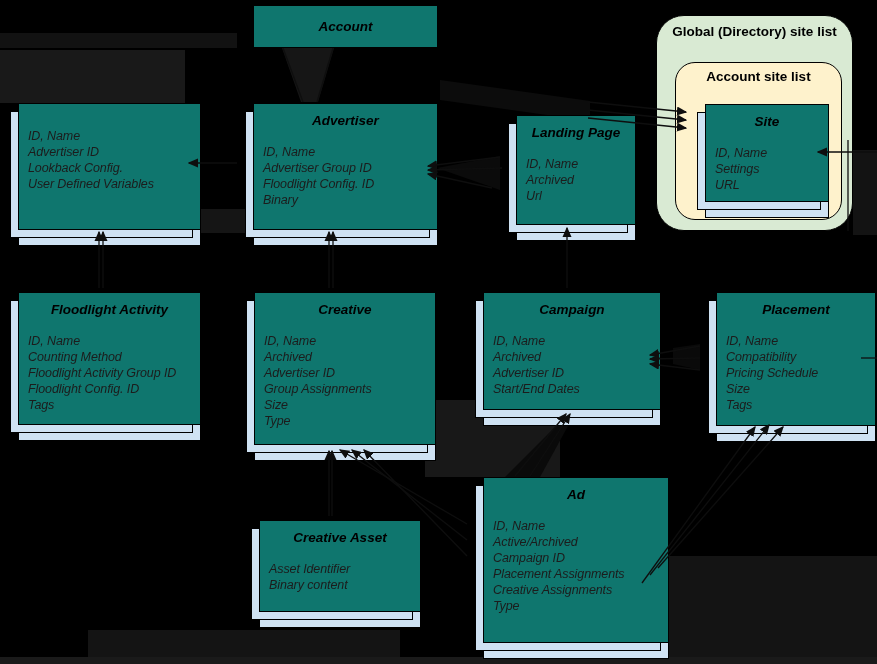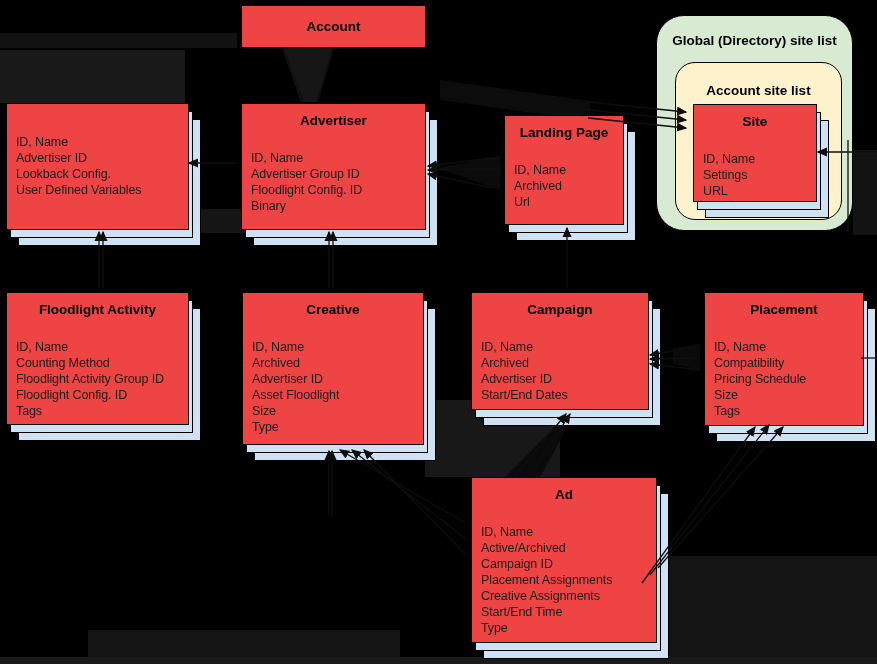--- a/index.html
+++ b/index.html
@@ -4,31 +4,31 @@
 <style>
   html,body{margin:0;padding:0;background:#000;}
   .canvas{
     position:relative;width:877px;height:664px;background:#000;
     overflow:hidden;font-family:"Liberation Sans",sans-serif;
   }
   svg.layer{position:absolute;left:0;top:0;pointer-events:none;}
   #patch-layer{z-index:0;}
   #connector-layer{z-index:10;}
   .group{position:absolute;border:1.5px solid #000;box-sizing:border-box;}
-  .group-label{font-weight:bold;font-size:13.5px;color:#000;text-align:center;padding-top:17px;}
+  .group-label{font-weight:bold;font-size:13.5px;color:#000;text-align:center;padding-top:8px;}
   .entity{position:absolute;}
   .pg{position:absolute;left:0;top:0;width:100%;height:100%;
       background:#cfe2f3;border:1.3px solid #000;box-sizing:border-box;}
   .pg2{transform:translate(8px,8px);z-index:1;}
   .pg3{transform:translate(16px,16px);z-index:0;}
-  .card{position:absolute;left:4px;top:0;width:100%;height:100%;z-index:2;
-        background:#ef4444;border:1.3px solid #000;box-sizing:border-box;
-        padding:9px 9px 0 9px;}
+  .card{position:absolute;left:16px;top:0;width:100%;height:100%;z-index:2;
+        background:#0f766e;border:1.3px solid #000;box-sizing:border-box;
+        padding:9px 9px 0 9px;font-style:italic;}
   .etitle{font-weight:bold;font-size:13.5px;color:#000;text-align:center;line-height:16px;}
-  .fields{margin-top:21px;font-size:12.5px;line-height:16px;color:#1c1c1c;white-space:nowrap;letter-spacing:-0.1px;}
+  .fields{margin-top:15px;font-size:12.5px;line-height:16px;color:#1c1c1c;white-space:nowrap;letter-spacing:-0.1px;}
   .center-title .card{display:flex;align-items:center;justify-content:center;padding:0;}
 </style>
 </head>
 <body>
 
 <div class="canvas">
 
   <svg id="patch-layer" class="layer" width="877" height="664">
     <rect x="0" y="33" width="237" height="15" fill="#121212"></rect>
     <rect x="0" y="50" width="185" height="53" fill="#191919"></rect>
@@ -42,21 +42,21 @@
     <polygon points="673,348 700,344 700,370 673,364" fill="#0a0a0a"></polygon>
     <rect x="640" y="556" width="237" height="101" fill="#141414"></rect>
     <rect x="88" y="630" width="312" height="27" fill="#141414"></rect>
     <rect x="0" y="657" width="877" height="7" fill="#1a1a1a"></rect>
   </svg>
 
   <div class="group" style="left:656px;top:15px;width:197px;height:216px;background:#d9ead3;border-radius:28px;z-index:1;">
     <div class="group-label">Global (Directory) site list</div>
   </div>
   <div class="group" style="left:675px;top:62px;width:167px;height:158px;background:#fef2cc;border-radius:20px;z-index:1;">
-    <div class="group-label" style="padding-top:20px;">Account site list</div>
+    <div class="group-label" style="padding-top:6px;">Account site list</div>
   </div>
 
   <div class="entity center-title" style="left:237px;top:5px;width:185px;height:43px;z-index:2;">
     <div class="card">
       <div class="etitle">Account</div>
     </div>
   </div>
 
   <div class="entity" style="left:2px;top:103px;width:183px;height:127px;z-index:2;">
     <div class="pg pg3"></div>
@@ -128,21 +128,21 @@
 
   <div class="entity" style="left:238px;top:292px;width:182px;height:153px;z-index:2;">
     <div class="pg pg3"></div>
     <div class="pg pg2"></div>
     <div class="card">
       <div class="etitle">Creative</div>
       <div class="fields">
         <div>ID, Name</div>
         <div>Archived</div>
         <div>Advertiser ID</div>
-        <div>Asset Floodlight</div>
+        <div>Group Assignments</div>
         <div>Size</div>
         <div>Type</div>
       </div>
     </div>
   </div>
 
   <div class="entity" style="left:467px;top:292px;width:178px;height:118px;z-index:2;">
     <div class="pg pg3"></div>
     <div class="pg pg2"></div>
     <div class="card">
@@ -164,33 +164,43 @@
       <div class="fields">
         <div>ID, Name</div>
         <div>Compatibility</div>
         <div>Pricing Schedule</div>
         <div>Size</div>
         <div>Tags</div>
       </div>
     </div>
   </div>
 
+  <div class="entity" style="left:243px;top:520px;width:162px;height:92px;z-index:2;">
+    <div class="pg pg3"></div>
+    <div class="pg pg2"></div>
+    <div class="card">
+      <div class="etitle">Creative Asset</div>
+      <div class="fields">
+        <div>Asset Identifier</div>
+        <div>Binary content</div>
+      </div>
+    </div>
+  </div>
 
   <div class="entity" style="left:467px;top:477px;width:186px;height:166px;z-index:2;">
     <div class="pg pg3"></div>
     <div class="pg pg2"></div>
     <div class="card">
       <div class="etitle">Ad</div>
       <div class="fields">
         <div>ID, Name</div>
         <div>Active/Archived</div>
         <div>Campaign ID</div>
         <div>Placement Assignments</div>
         <div>Creative Assignments</div>
-        <div>Start/End Time</div>
         <div>Type</div>
       </div>
     </div>
   </div>
 
   <svg id="connector-layer" class="layer" width="877" height="664">
     <defs>
       <marker id="ah" markerWidth="8" markerHeight="7" refX="7" refY="3.5" orient="auto">
         <path d="M0,0 L8,3.5 L0,7 Z" fill="#0e0e0e"></path>
       </marker>

